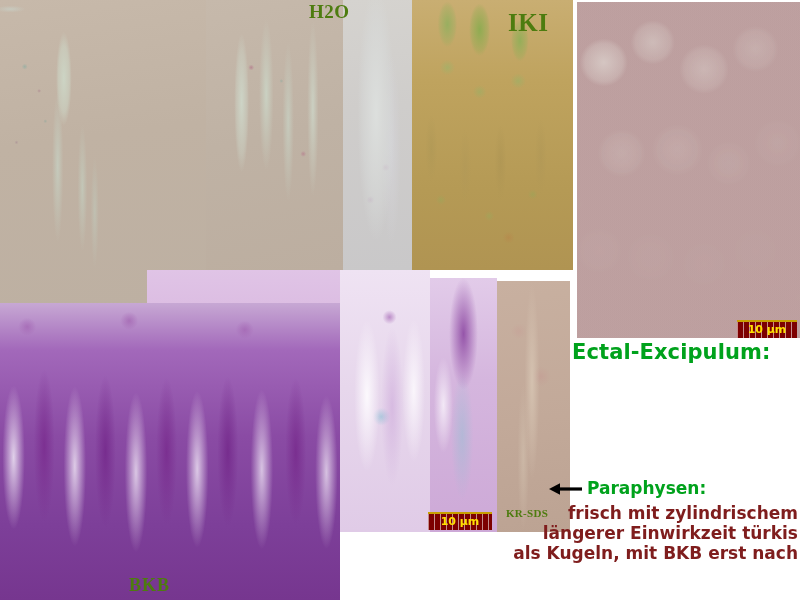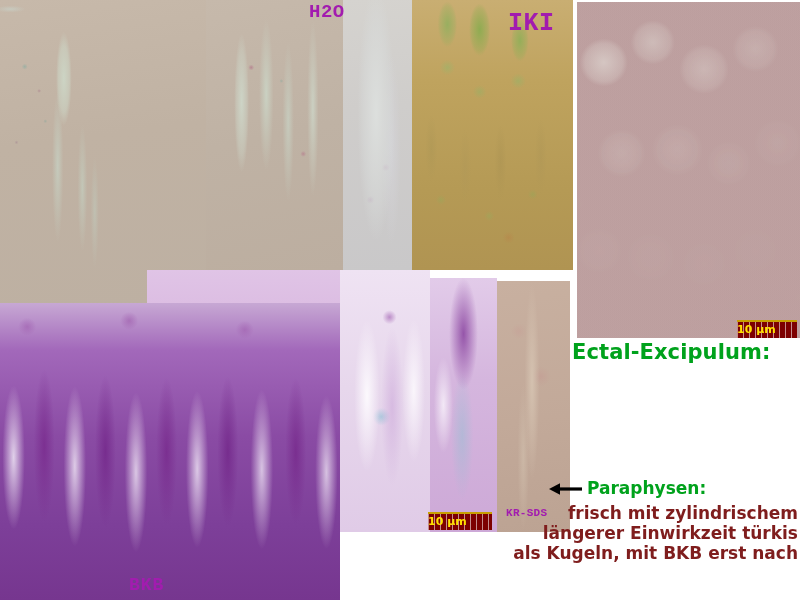--- a/index.html
+++ b/index.html
@@ -150,44 +150,44 @@
       radial-gradient(ellipse 9px 120px at 48% 40%, rgba(214,196,178,.9) 0%, rgba(214,196,178,0) 82%),
       radial-gradient(ellipse 7px 90px at 36% 70%, rgba(208,190,172,.7) 0%, rgba(208,190,172,0) 82%),
       radial-gradient(circle 10px at 60% 38%, rgba(196,140,140,.28) 0%, rgba(196,140,140,0) 100%),
       radial-gradient(circle 8px at 30% 20%, rgba(198,142,142,.22) 0%, rgba(198,142,142,0) 100%),
       linear-gradient(172deg, #c8b0a0 0%, #c2a999 55%, #bca393 100%);
   }
 
   
   .ovl-label{
     position:absolute;
-    font-family:Liberation Mono, monospace;
+    font-family:Liberation Serif, serif;
     font-weight:bold;
-    color:#a21caf;
+    color:#4d7c0f;
     letter-spacing:.5px;
     white-space:nowrap;
     text-align:right;
   }
   #label-h2o{left:309px;top:1px;font-size:19px;}
   #label-iki{left:508px;top:9px;font-size:25px;}
   #label-bkb{left:129px;top:575px;font-size:18px;letter-spacing:1px;}
   #label-krsds{left:506px;top:507px;font-size:11px;letter-spacing:.3px;}
 
   
   .scalebar{
     position:absolute;
     background:#7d0000;
     background-image:repeating-linear-gradient(90deg,
         rgba(255,255,255,.55) 0px, rgba(255,255,255,.55) 1px,
         rgba(255,255,255,0) 1px, rgba(255,255,255,0) 6px);
     border-top:2px solid #c8a000;
     color:#ffe000;
     font-family:"DejaVu Sans", sans-serif;
     font-size:11px;font-weight:bold;
-    text-align:left;
+    text-align:center;
     line-height:15px;
     white-space:nowrap;
   }
   #scalebar-exc{left:737px;top:320px;width:60px;height:16px;}
   #scalebar-bkb{left:428px;top:512px;width:64px;height:16px;}
 
   
   .caption{
     position:absolute;
     font-family:"DejaVu Sans", sans-serif;

